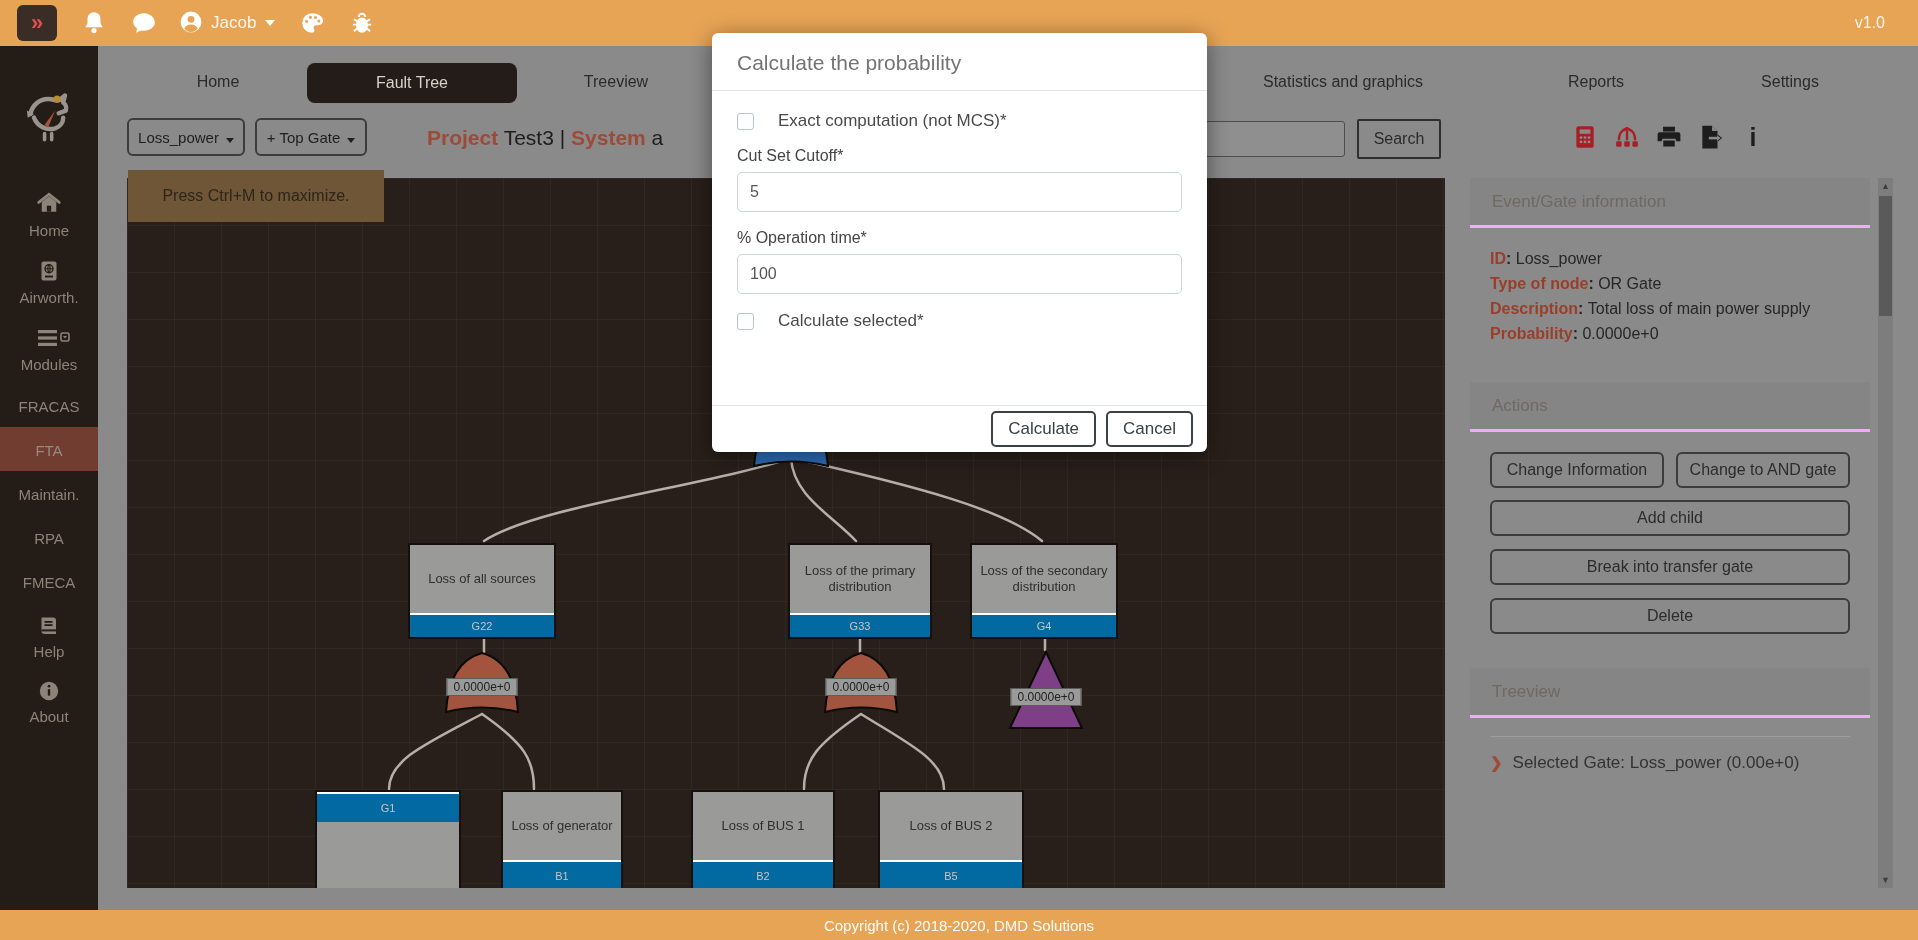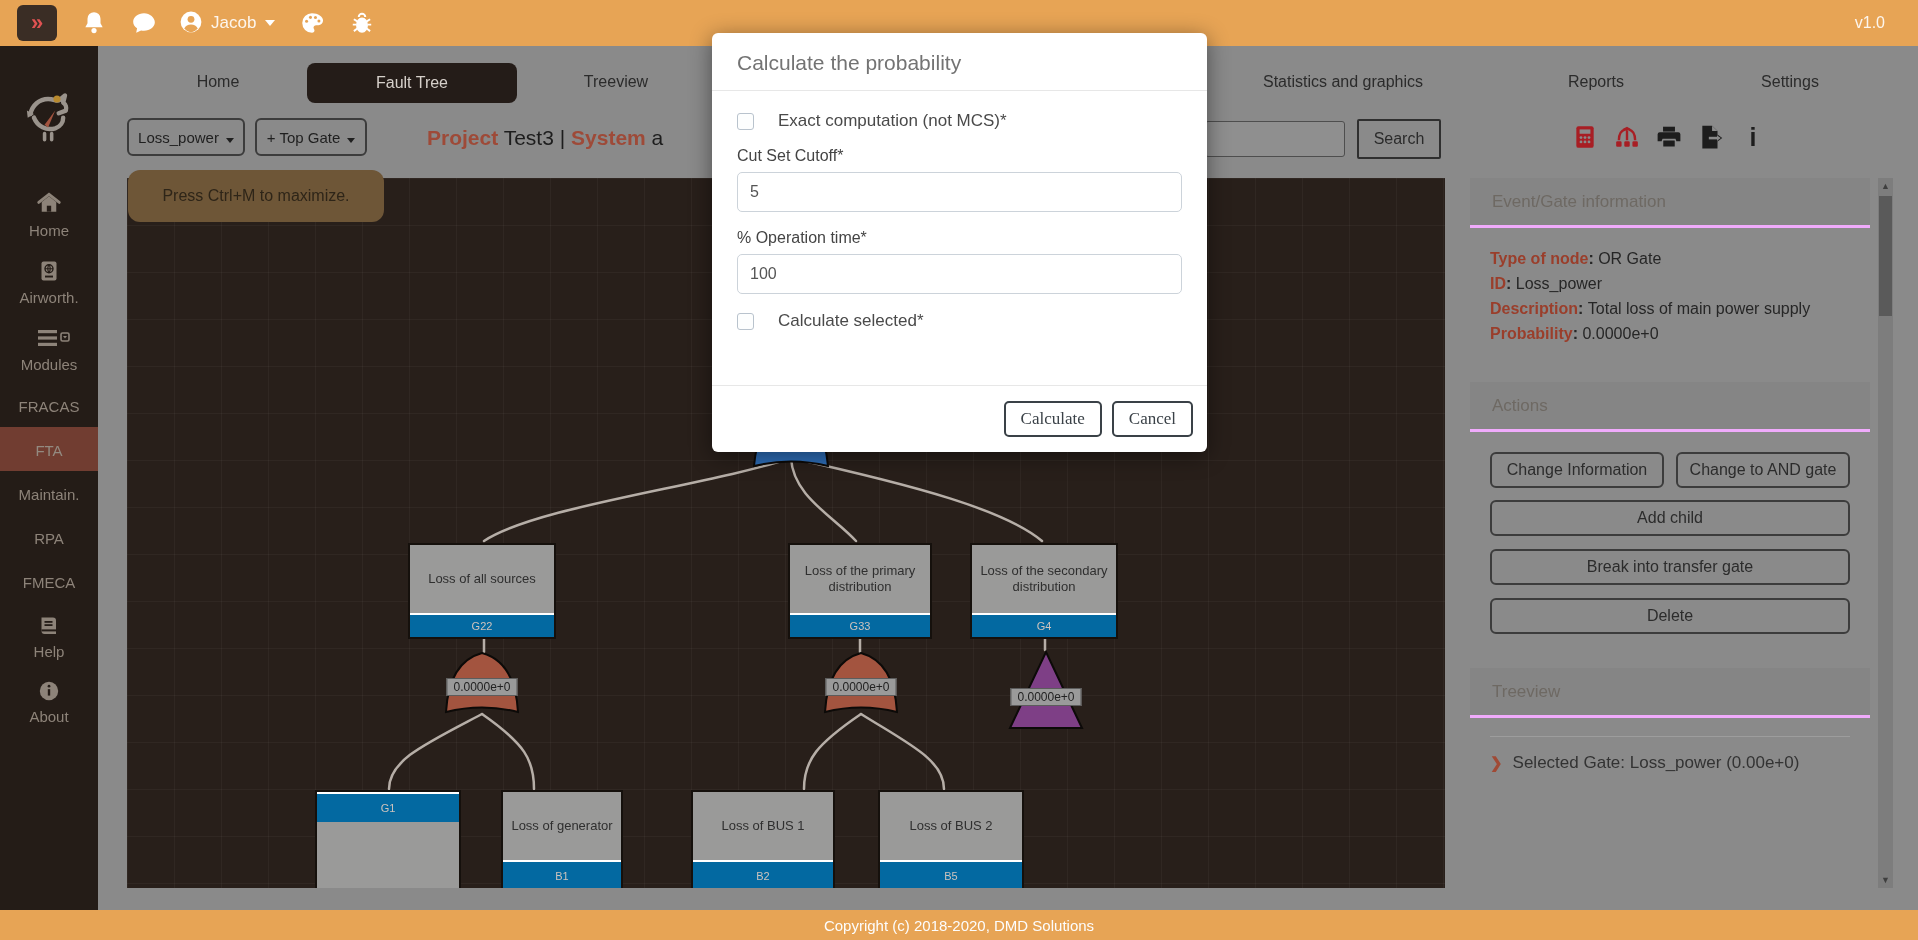--- a/index.html
+++ b/index.html
@@ -61,21 +61,21 @@
 
   
   .canvas { position:absolute; left:29px; top:132px; width:1318px; height:710px;
     background:#281f1a; overflow:hidden;
     background-image:
       linear-gradient(rgba(255,255,255,0.035) 1px, transparent 1px),
       linear-gradient(90deg, rgba(255,255,255,0.035) 1px, transparent 1px);
     background-size:47px 47px; }
   .wires { position:absolute; left:0; top:0; }
   .tooltip { position:absolute; left:30px; top:124px; width:256px; height:52px;
-    background:#6e5637; border-radius:12px; color:#2e2518; font-size:16px;
+    background:#6e5637; border-radius:0; color:#2e2518; font-size:16px;
     display:flex; align-items:center; justify-content:center; z-index:5; }
 
   .node { position:absolute; border:2px solid #15100c; background:#9a9a99;
     display:flex; flex-direction:column; }
   .node .nlabel { flex:1; display:flex; align-items:center; justify-content:center;
     text-align:center; font-size:13px; color:#2f2f2f; padding:2px 6px; line-height:1.25; }
   .node .nband { height:24px; background:#0369a1; border-top:2px solid #ffffff;
     color:#cdc3bd; font-size:11px; display:flex; align-items:center; justify-content:center; }
   .gate { position:absolute; }
   .gate-label { position:absolute; background:#9a9a9a; border:1px solid #5c5c5c;
@@ -122,22 +122,22 @@
   .m-header { padding:18px 25px 15px 25px; border-bottom:1px solid #e7e7e7; }
   .m-title { font-size:21px; color:#737373; }
   .m-body { padding:20px 25px 0 25px; }
   .cb-row { display:flex; align-items:center; margin-bottom:16px; }
   .cb { width:17px; height:17px; border:1px solid #b9c3cd; border-radius:3px;
     background:#fdfefe; display:inline-block; cursor:pointer; flex:0 0 auto; }
   .cb-label { font-size:17px; color:#4a4a4a; margin-left:24px; }
   .m-label { font-size:16px; color:#444; margin-bottom:7px; }
   .m-input { width:100%; height:40px; border:1px solid #ccd3da; border-radius:5px;
     padding:0 12px; font-size:16px; color:#555; margin-bottom:17px; font-family:inherit; }
-  .m-footer { margin-top:auto; border-top:1px solid #e7e7e7; padding:15px 14px;
-    display:flex; justify-content:flex-end; gap:10px;font-family:Liberation Serif, serif; }
+  .m-footer { margin-top:auto; border-top:1px solid #e7e7e7; padding:5px 14px;
+    display:flex; justify-content:flex-end; gap:10px; }
   .m-btn { background:#fff; border:2px solid #3a4147; border-radius:5px;
     color:#3a4147; font-size:17px; padding:6px 15px; cursor:pointer; font-family:inherit; }
 </style>
 </head>
 <body>
 
 <div class="topbar">
   <button class="collapse-btn">»</button>
   <span class="tb-icon">
     <svg viewBox="0 0 24 24" width="26" height="26">
@@ -397,22 +397,22 @@
     </div>
     <div class="node" style="left:751px;top:612px;width:146px;height:102px">
       <div class="nlabel">Loss of BUS 2</div>
       <div class="nband" style="height:30px">B5</div>
     </div>
   </div>
 
   <div class="panel">
     <div class="p-header">Event/Gate information</div>
     <div class="p-info">
+      <div><span class="info-label">ID</span><span>Loss_power</span></div>
       <div><span class="info-label">Type of node</span><span>OR Gate</span></div>
-      <div><span class="info-label">ID</span><span>Loss_power</span></div>
       <div><span class="info-label">Description</span><span>Total loss of main power supply</span></div>
       <div><span class="info-label">Probability</span><span>0.0000e+0</span></div>
     </div>
     <div class="p-gap"></div>
     <div class="p-header">Actions</div>
     <div class="p-actions">
       <div class="act-row">
         <button class="act-btn">Change Information</button>
         <button class="act-btn">Change to AND gate</button>
       </div>

